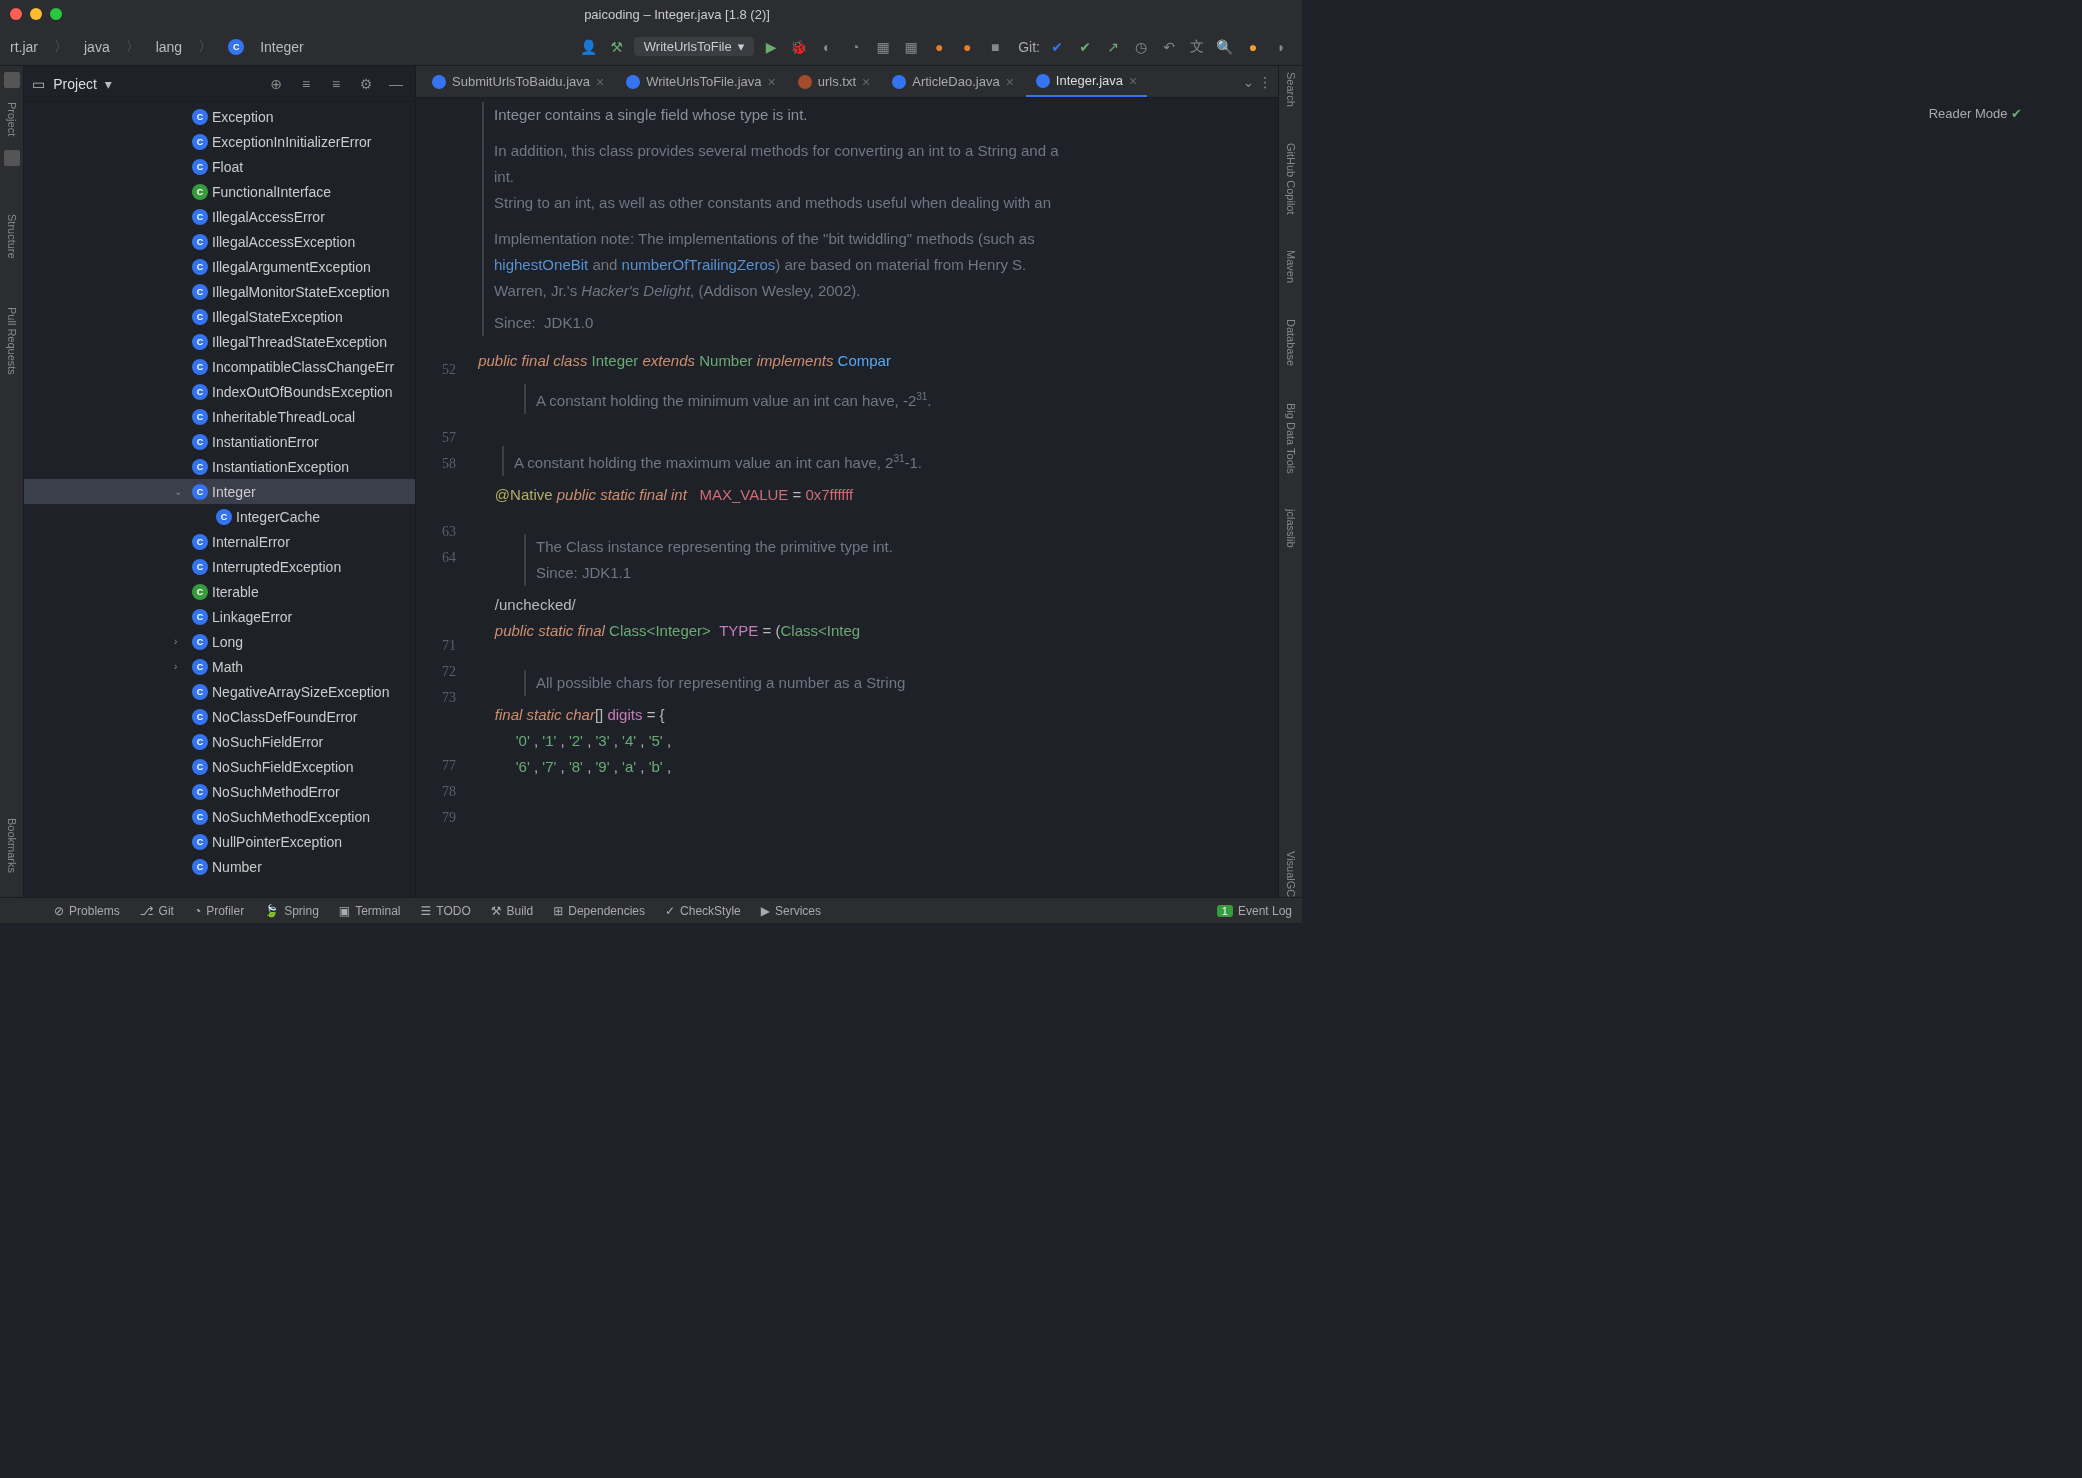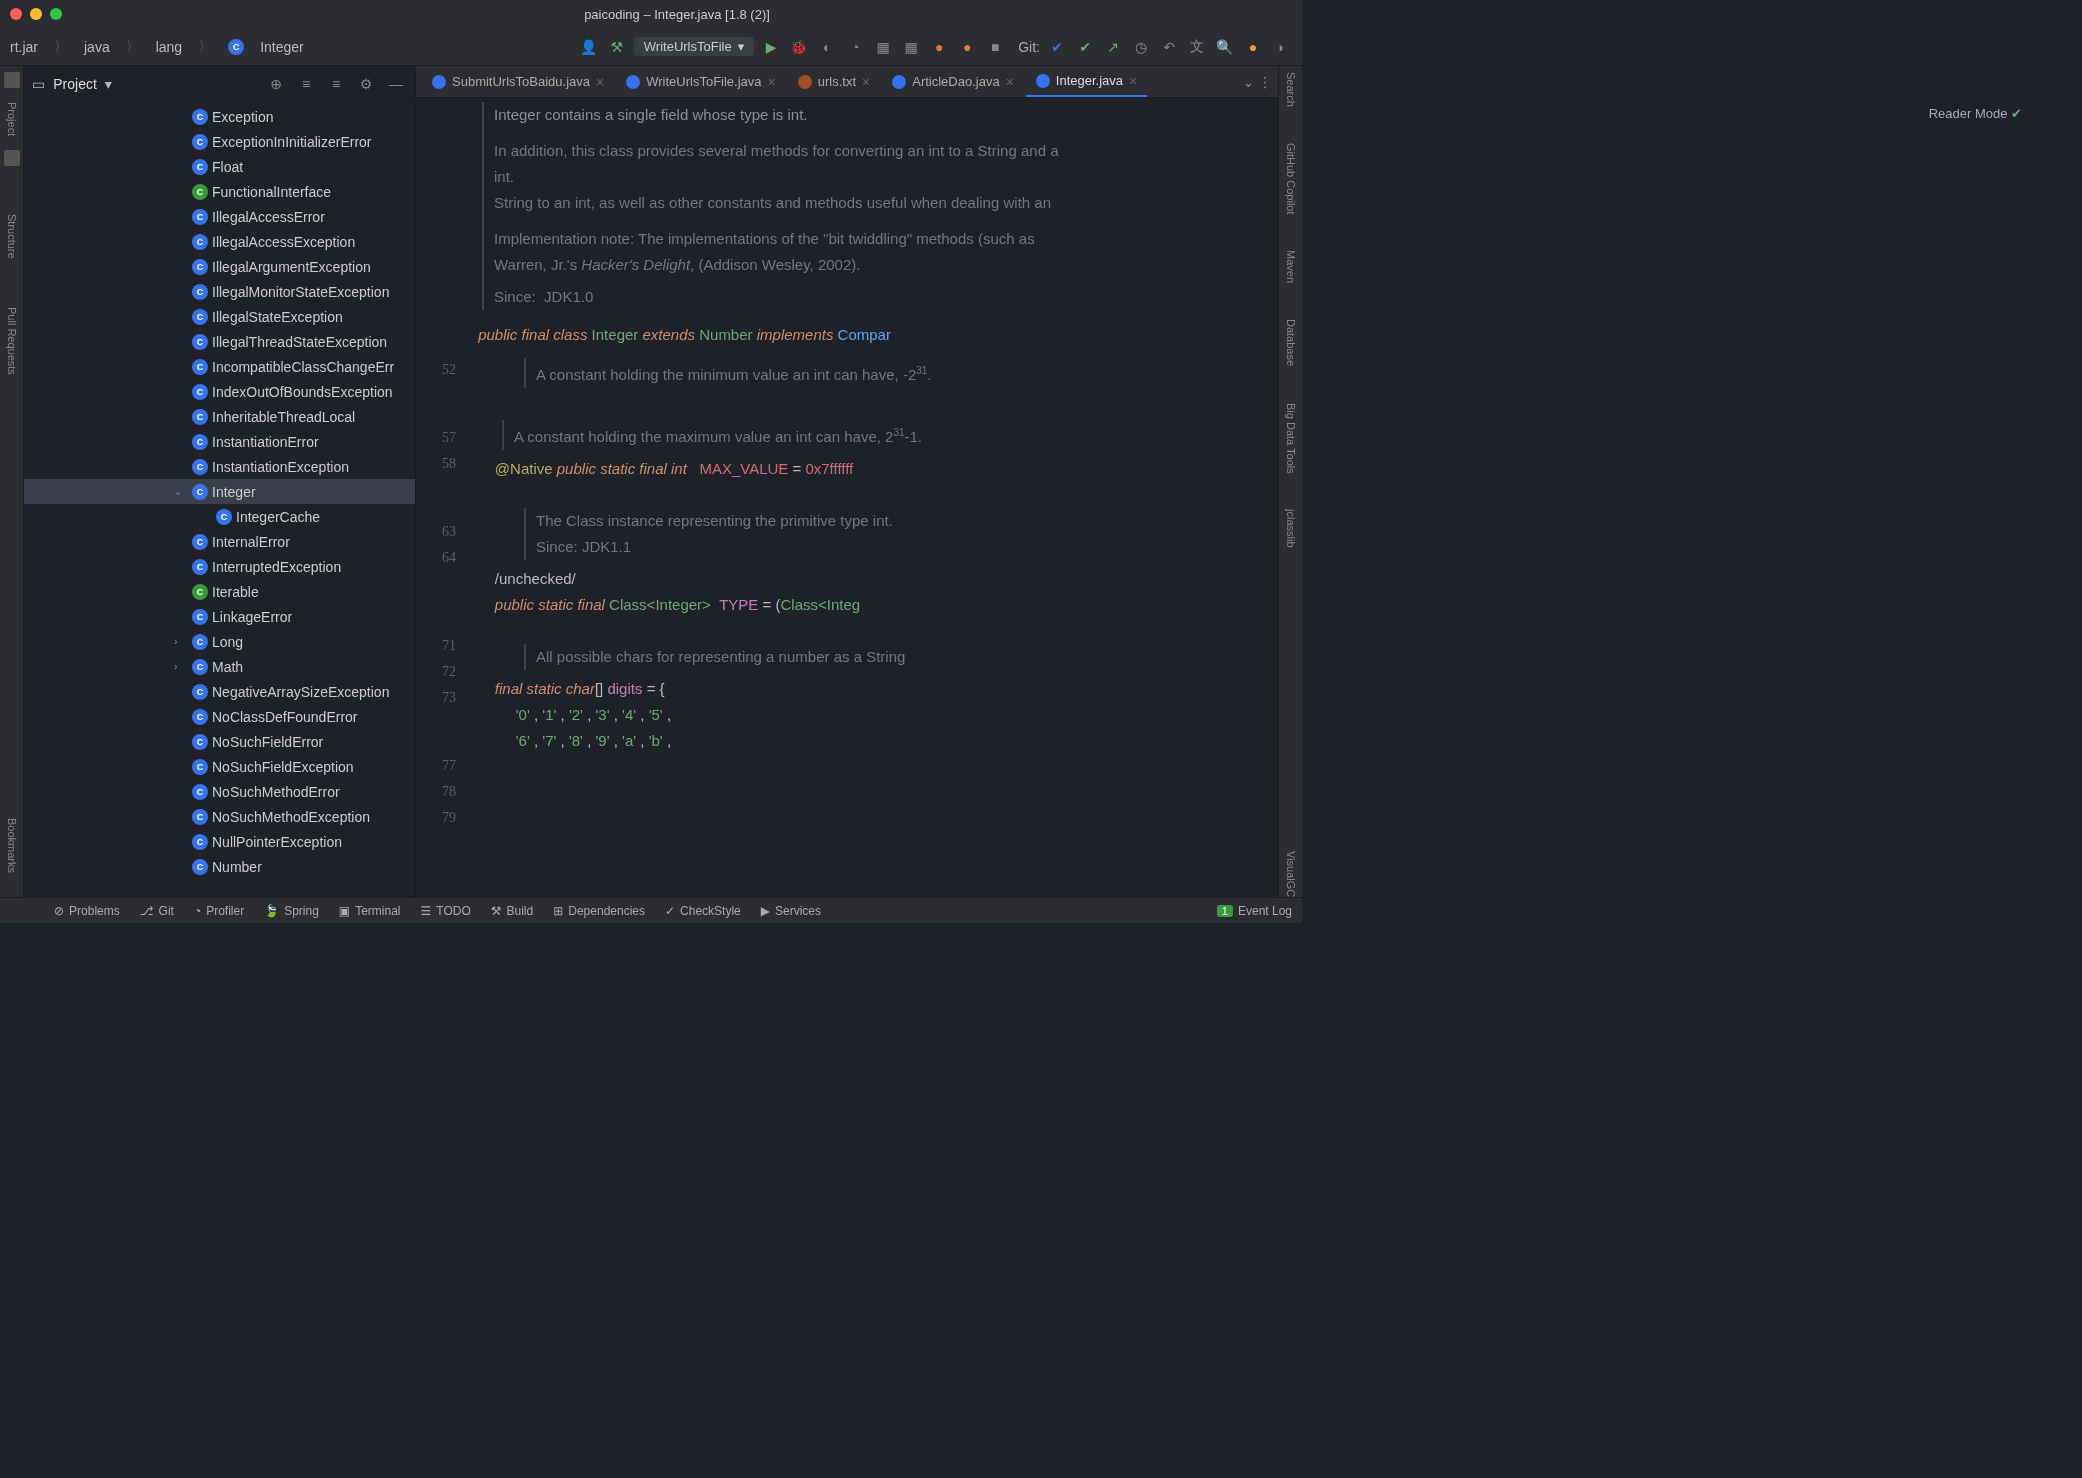--- a/index.html
+++ b/index.html
@@ -321,20 +321,21 @@
       </div>
       <div class="code">
         <div class="doc">
           <div><span class="mono">Integer contains a single field whose type is int.</span></div>
           <div style="height:10px"></div>
           <div>In addition, this class provides several methods for converting an int to a String and a</div>
           <div>int.</div>
           <div>String to an int, as well as other constants and methods useful when dealing with an</div>
           <div style="height:10px"></div>
           <div><span>Implementation note: The implementations of the "bit twiddling" methods (such as </span></div>
+          <div><a>highestOneBit</a><span> and </span><a>numberOfTrailingZeros</a><span>) are based on material from Henry S.</span></div>
           <div><span>Warren, Jr.'s </span><i>Hacker's Delight</i><span>, (Addison Wesley, 2002).</span></div>
           <div style="height:6px"></div>
           <div><span>Since:</span>&nbsp;&nbsp;<span>JDK1.0</span></div>
         </div>
         <div style="height:6px"></div>
         <div>&nbsp;<span class="kw">public</span> <span class="kw">final</span> <span class="kw">class</span> <span class="cls" style="color:#6aab73">Integer</span> <span class="kw">extends</span> <span style="color:#6aab73">Number</span> <span class="kw">implements</span> <span style="color:#56a8f5">Compar</span></div>
         <div style="height:10px"></div>
         <div class="doc" style="margin-left:50px"><span>A constant holding the minimum value an int can have, -2</span><sup>31</sup><span>.</span></div>
         <div>&nbsp;</div>
         <div class="doc" style="margin-left:28px"><span>A constant holding the maximum value an int can have, 2</span><sup>31</sup><span>-1.</span></div>

